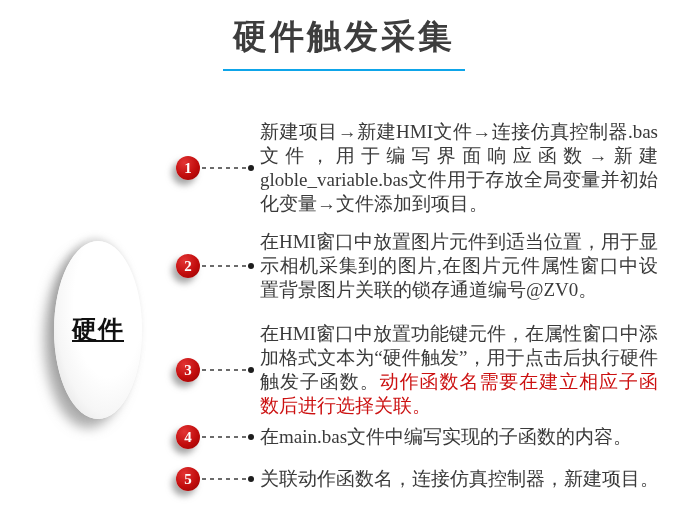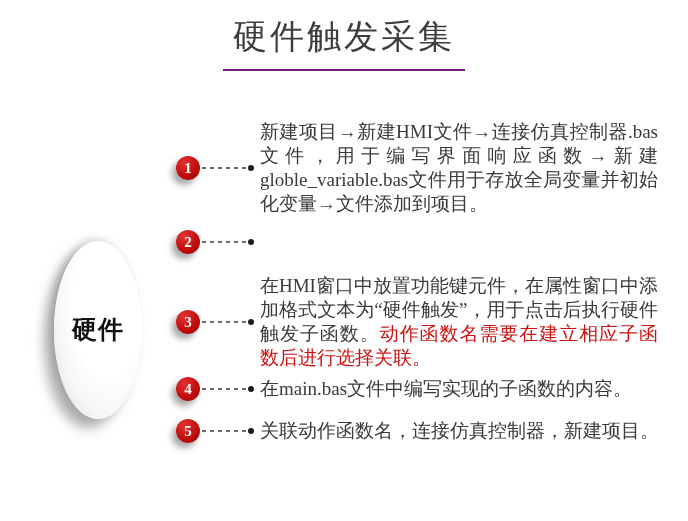--- a/index.html
+++ b/index.html
@@ -23,22 +23,22 @@
     left: 0;
     right: 0;
     text-align: center;
   }
   .title {
     display: inline-block;
     font-size: 34px;
     letter-spacing: 3px;
     color: #3d3d3d;
     padding: 0 10px 9px 10px;
-    border-bottom: 2px solid #701a75;
-    font-weight: normal;
+    border-bottom: 2px solid #0ea5e9;
+    font-weight: bold;
   }
 
   
   .ellipse {
     position: absolute;
     left: 54px;
     top: 241px;
     width: 88px;
     height: 178px;
     border-radius: 50%;
@@ -51,21 +51,21 @@
     justify-content: center;
   }
   .ellipse-label {
     text-align: center;
     font-weight: bold;
     font-size: 25px;
     line-height: 30px;
     color: #111111;
     letter-spacing: 1px;
   }
-  .ellipse-label span { display: block; }
+  .ellipse-label span { display: block; text-decoration: underline; }
 
   
   .steps {
     position: absolute;
     left: 176px;
     top: 120px;
     width: 500px;
   }
   .step-row {
     display: flex;
@@ -149,20 +149,21 @@
 
   <div class="step-row r1">
     <div class="badge">1</div>
     <div class="connector"></div>
     <div class="step-text">新建项目→新建HMI文件→连接仿真控制器.bas文件，用于编写界面响应函数→新建globle_variable.bas文件用于存放全局变量并初始化变量→文件添加到项目。</div>
   </div>
 
   <div class="step-row r2">
     <div class="badge">2</div>
     <div class="connector"></div>
+    <div class="step-text">在HMI窗口中放置图片元件到适当位置，用于显示相机采集到的图片,在图片元件属性窗口中设置背景图片关联的锁存通道编号@ZV0。</div>
   </div>
 
   <div class="step-row r3">
     <div class="badge">3</div>
     <div class="connector"></div>
     <div class="step-text"><span>在HMI窗口中放置功能键元件，在属性窗口中添加格式文本为“硬件触发”，用于点击后执行硬件触发子函数。</span><span class="red">动作函数名需要在建立相应子函数后进行选择关联。</span></div>
   </div>
 
   <div class="step-row r4">
     <div class="badge">4</div>

